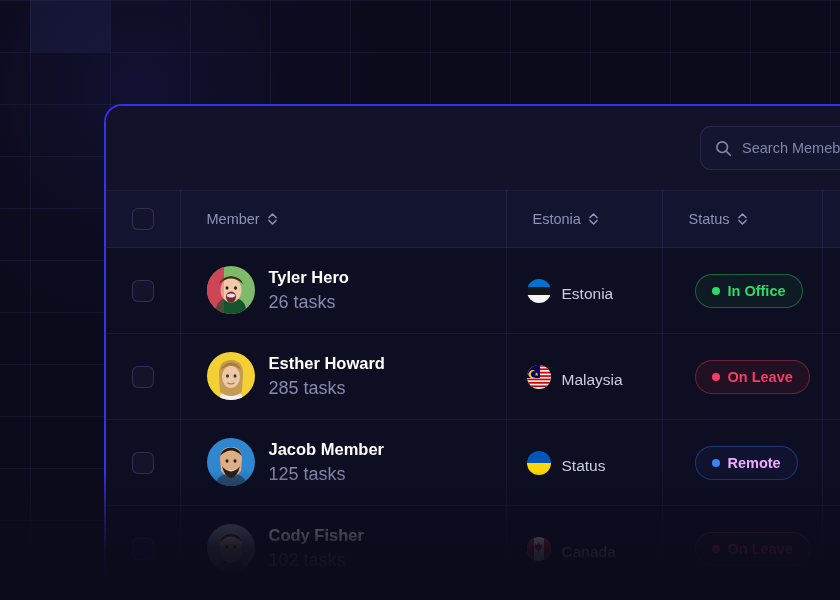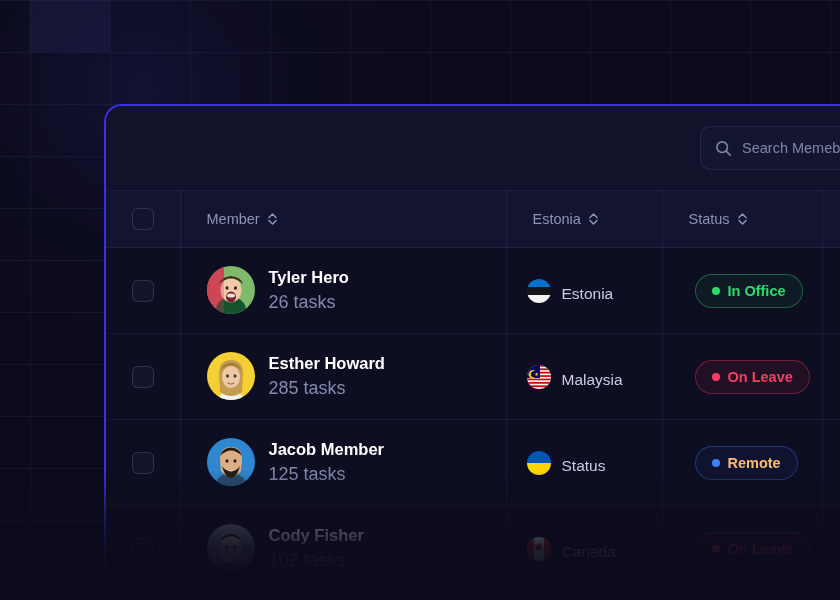--- a/index.html
+++ b/index.html
@@ -233,21 +233,21 @@
     font-size: 14.5px;
     font-weight: bold;
     white-space: nowrap;
   }
   .badge .dot { width: 8px; height: 8px; border-radius: 50%; flex-shrink: 0; }
 
   .badge.green  { color: #2fd96a; background: rgba(31,150,70,0.10); border: 1px solid rgba(45,200,95,0.42); }
   .badge.green .dot  { background: #2fd96a; }
   .badge.red    { color: #f43f63; background: rgba(180,30,60,0.12); border: 1px solid rgba(230,50,85,0.42); justify-content: flex-end; }
   .badge.red .dot    { background: #f43f63; }
-  .badge.blue   { color: #fdba74; background: rgba(30,60,150,0.12); border: 1px solid rgba(60,110,230,0.40); align-items: center; }
+  .badge.blue   { color: #f0abfc; background: rgba(30,60,150,0.12); border: 1px solid rgba(60,110,230,0.40); align-items: center; }
   .badge.blue .dot   { background: #3d82f6; }
 
   
   #bottom-fade {
     position: absolute;
     left: 0; right: 0;
     bottom: 0;
     height: 130px;
     pointer-events: none;
     background: linear-gradient(to bottom,

